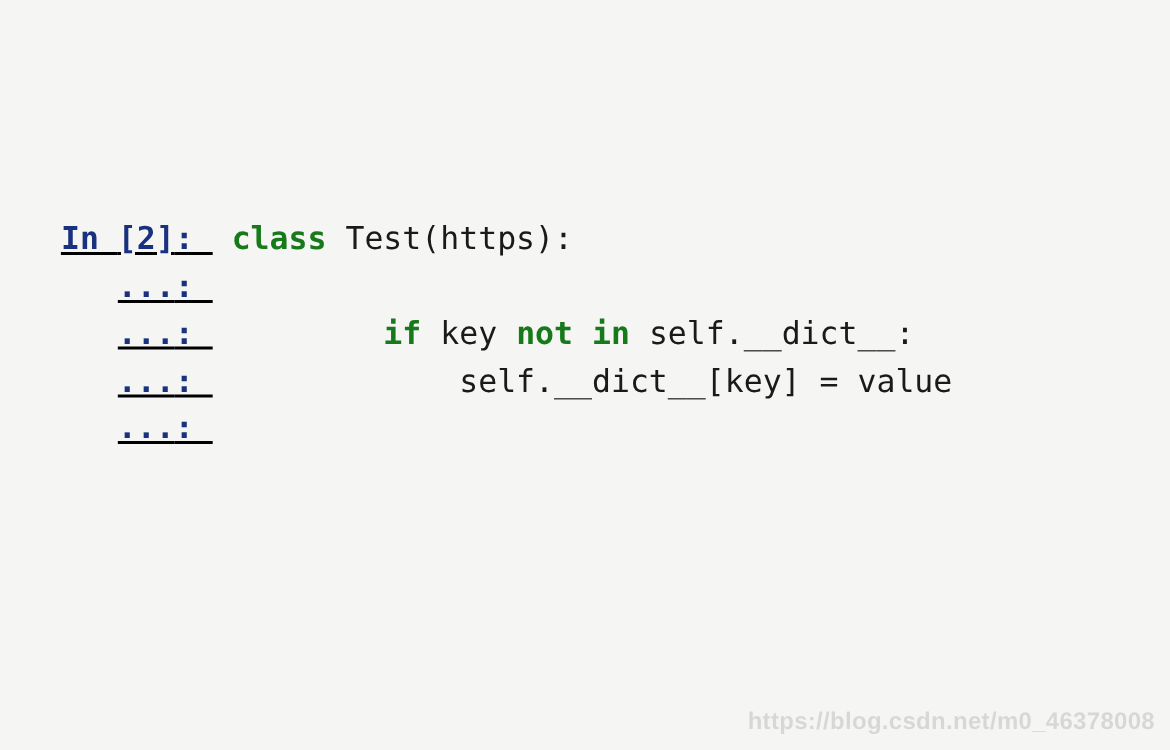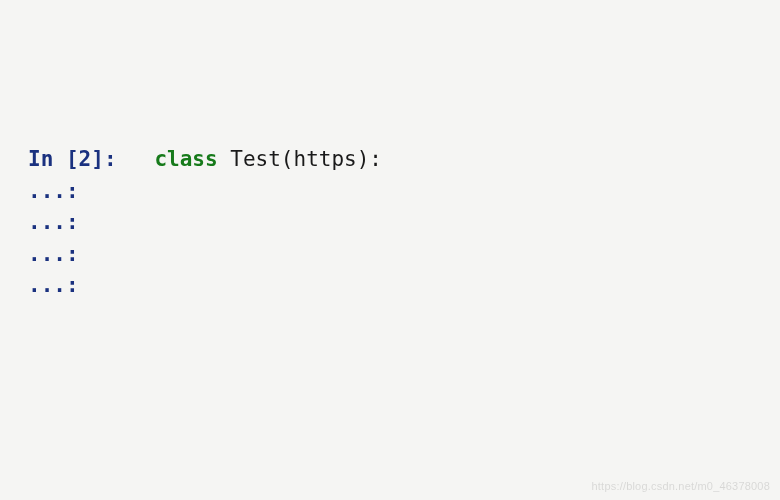--- a/index.html
+++ b/index.html
@@ -20,58 +20,62 @@
   }
   .cell {
     display: flex;
     flex-direction: column;
   }
   .row {
     display: flex;
   }
   .prompt {
     width: 9ch;
-    text-align: left;
+    text-align: right;
     padding-right: 1ch;
     flex: none;
+    text-decoration: underline;
   }
   .in-color { color: #1a317f; font-weight: 600; }
   .num-color { font-weight: 600; }
   .kw { color: #167a1a; font-weight: 600; text-align: right; }
   .code { color: #1a1a1a; }
   .gap { height: 1.2em; }
   .watermark {
     position: absolute;
     bottom: 6px;
     right: 10px;
     font-family: Arial, sans-serif;
-    font-size: 11px;
+    font-size: 16px;
     color: rgba(0,0,0,0.12);
     letter-spacing: 0.2px;
+    font-weight: bold;
   }
 </style>
 </head>
 <body>
 
 <div class="container">
 
   
   <div class="cell">
     <div class="row">
       <span class="prompt"><span class="in-color">In </span><span class="in-color num-color">[2]</span><span class="in-color">: </span></span>
       <span class="code"><span class="kw">class</span><span> Test(https):</span></span>
     </div>
     <div class="row">
       <span class="prompt"><span class="in-color">...</span><span class="in-color">: </span></span>
     </div>
     <div class="row">
       <span class="prompt"><span class="in-color">...</span><span class="in-color">: </span></span>
+      <span class="code"><span>        </span><span class="kw">if</span><span> key </span><span class="kw">not in</span><span> self.__dict__:</span></span>
     </div>
     <div class="row">
       <span class="prompt"><span class="in-color">...</span><span class="in-color">: </span></span>
+      <span class="code"><span>            </span><span>self.__dict__[key] = value</span></span>
     </div>
     <div class="row">
       <span class="prompt"><span class="in-color">...</span><span class="in-color">: </span></span>
       <span class="code"></span>
     </div>
   </div>
 
   <div class="gap"></div>
 
   

